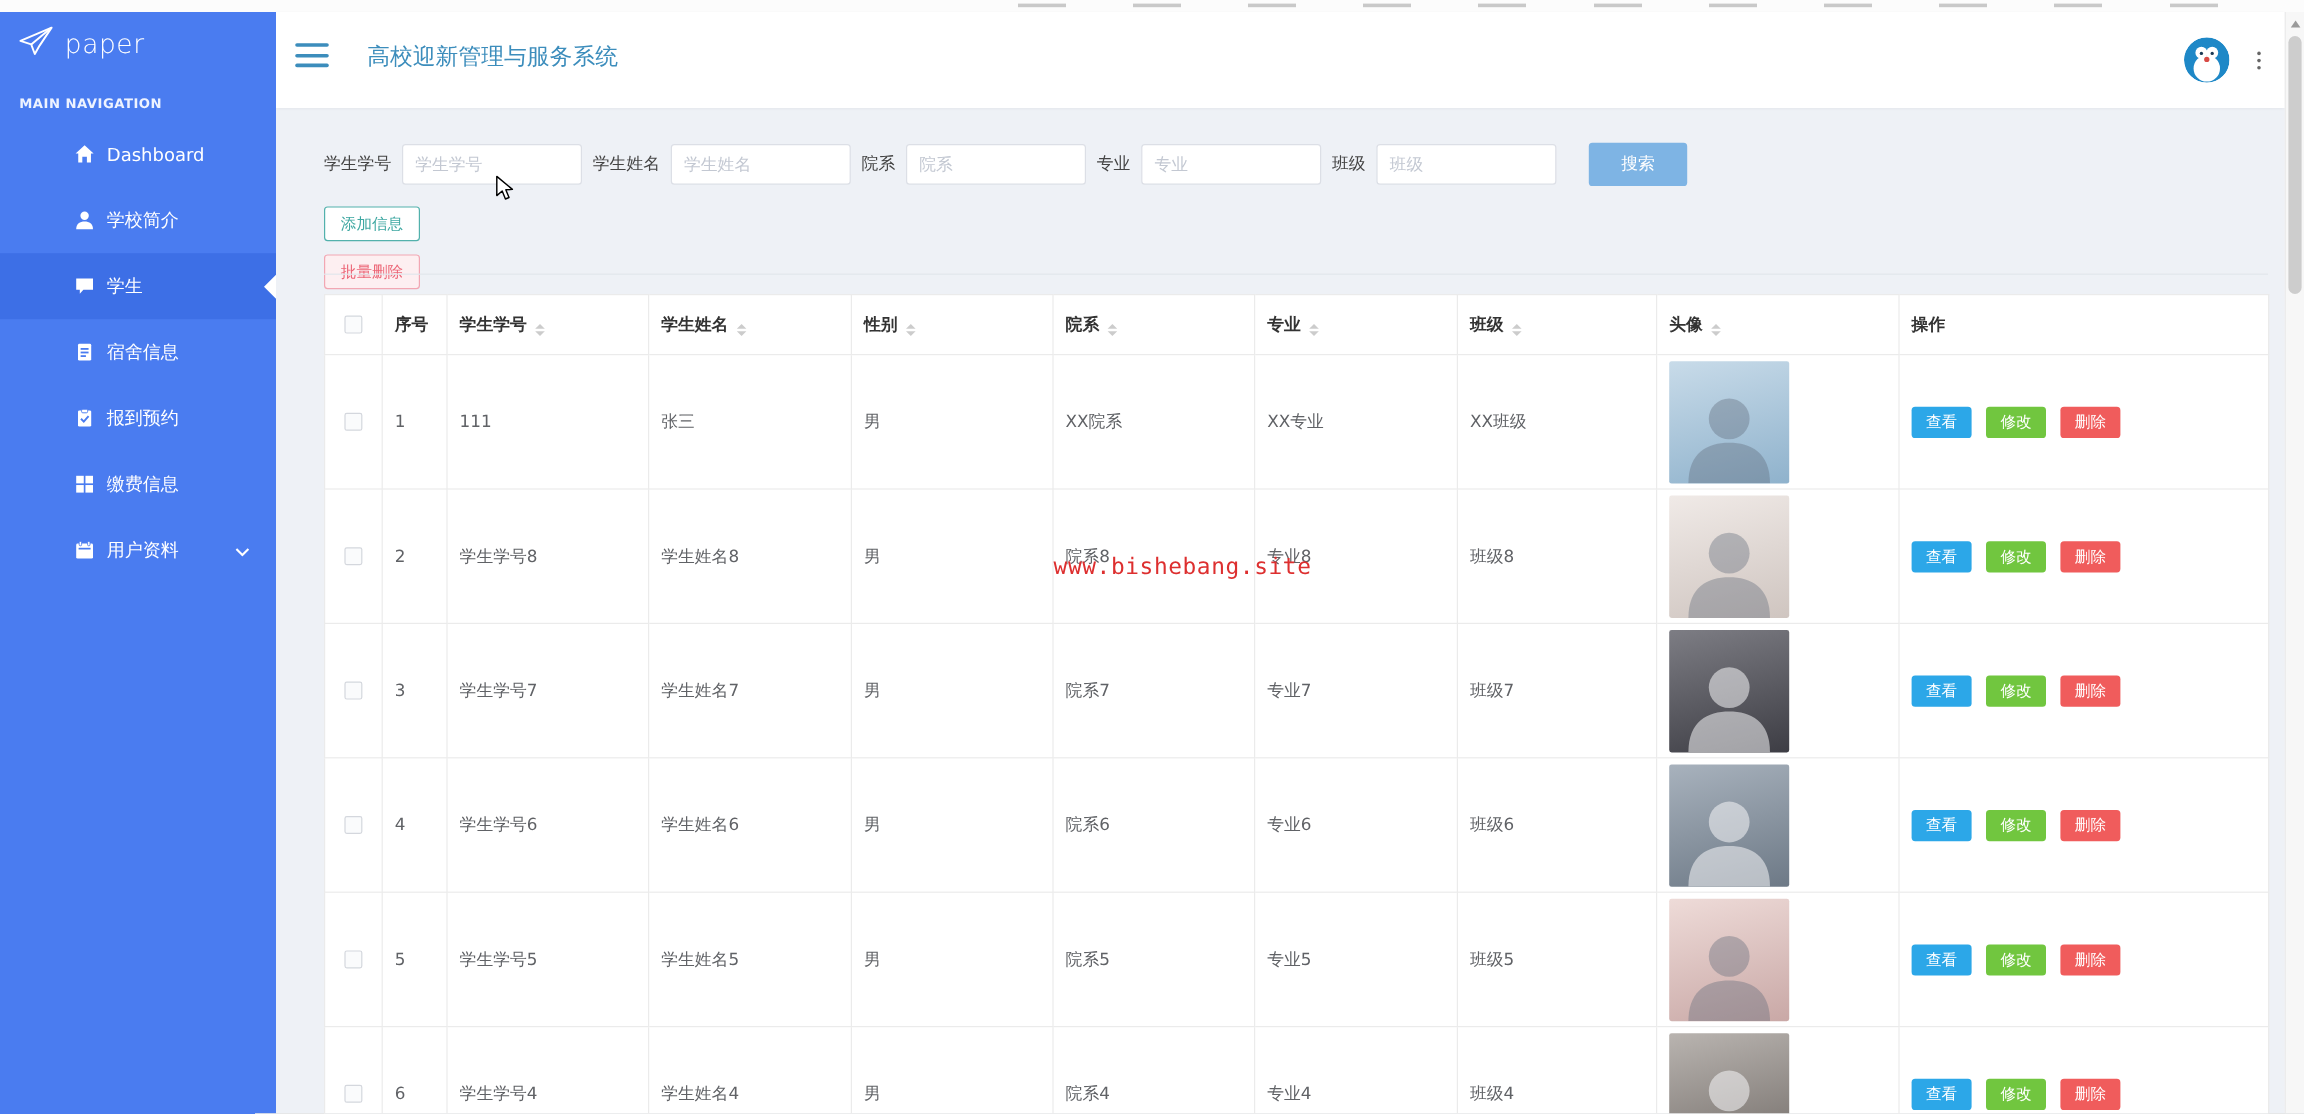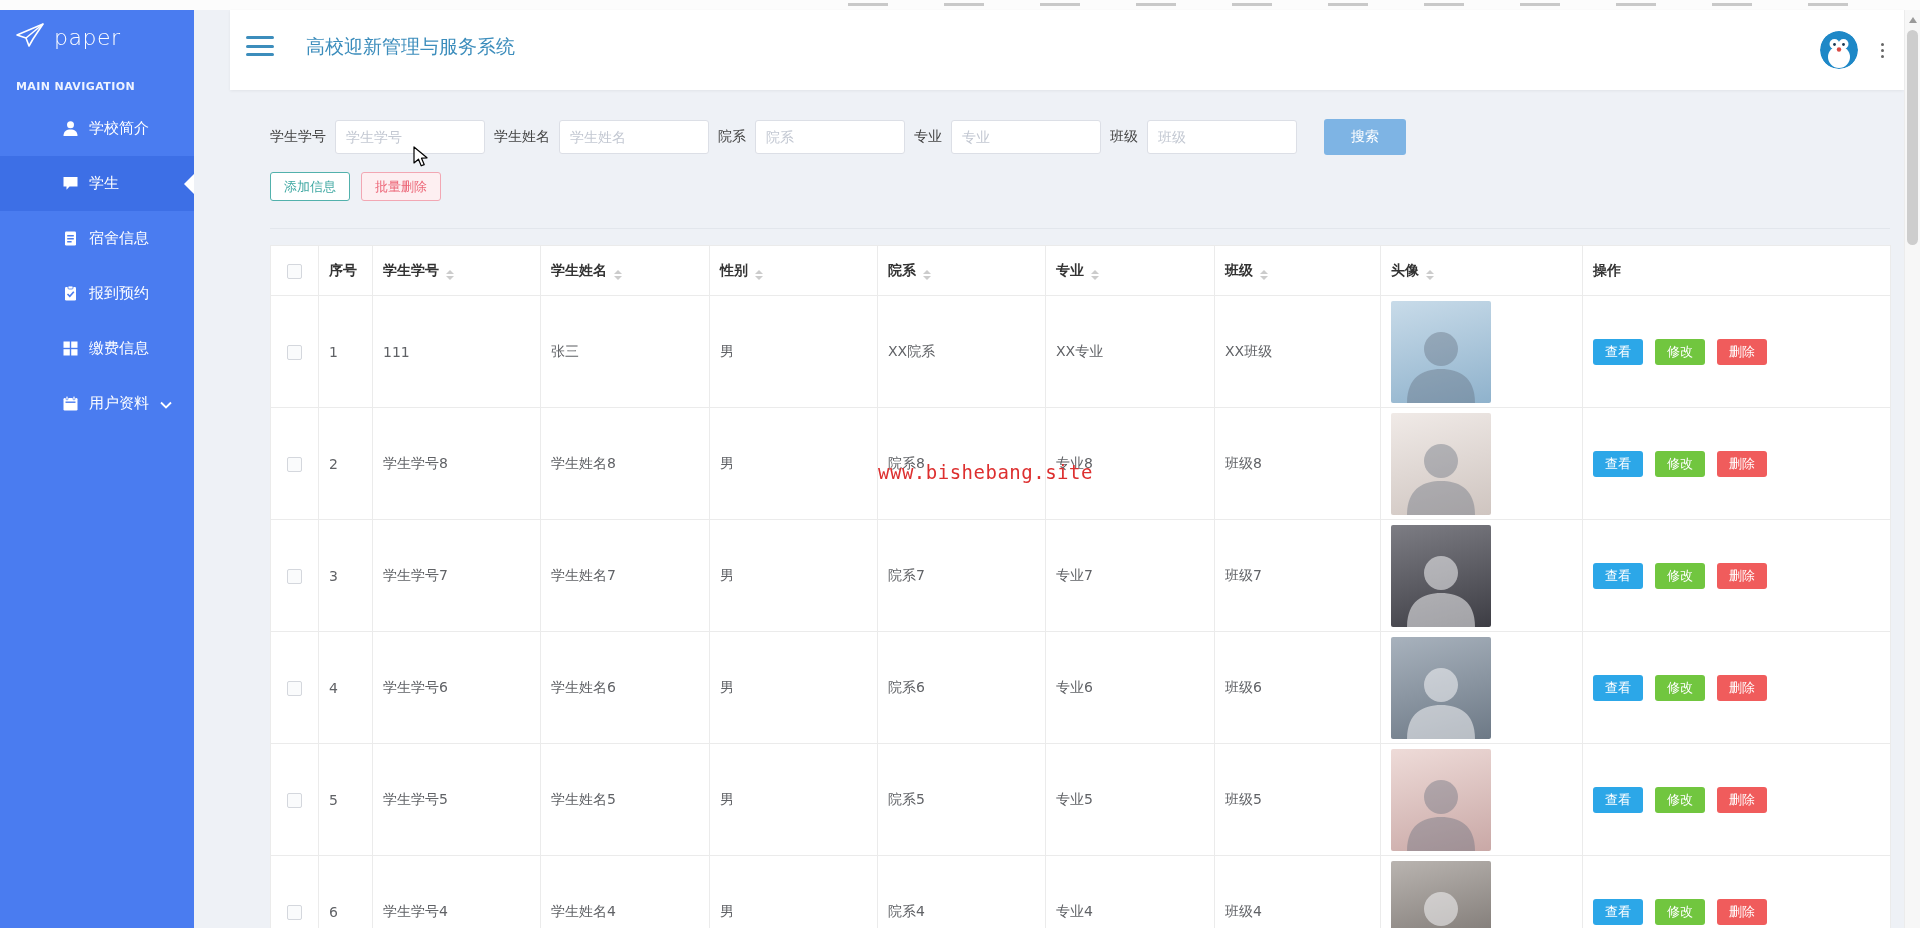--- a/index.html
+++ b/index.html
@@ -6,21 +6,21 @@
   html,body { background:#ddd; }
   .canvas {
     position:relative; width:1920px; height:928px; overflow:hidden;
     background:#eef1f6; font-family:"DejaVu Sans","Liberation Sans",sans-serif;
   }
   
   .top-strip { position:absolute; top:0; left:0; width:1920px; height:10px; background:#fcfcfc; z-index:2; }
   .top-strip .dashes { position:absolute; left:848px; top:3px; width:1044px; height:3px;
     background:repeating-linear-gradient(90deg,#c9c9c9 0 40px, transparent 40px 96px); }
   
-  .sidebar { position:absolute; left:0; top:10px; width:194px; height:918px; background:#4a7cf0; z-index:6; }
+  .sidebar { position:absolute; left:0; top:10px; width:230px; height:918px; background:#4a7cf0; z-index:6; }
   .logo { display:flex; align-items:center; gap:9px; height:54px; padding-left:15px; color:#fff;
     font-size:22px; font-weight:300; letter-spacing:.5px; }
   .nav-label { padding:16px 0 8px 16px; font-size:11px; font-weight:bold; color:#eef3ff; letter-spacing:.4px; }
   .nav-item { position:relative; height:55px; display:flex; align-items:center; gap:10px;
     padding-left:62px; color:#fff; font-size:15px; cursor:pointer; }
   .nav-item .ico { width:17px; height:17px; flex:0 0 17px; display:flex; align-items:center; justify-content:center; }
   .nav-item.active { background:#3d6fe6; }
   .nav-item.active::after { content:""; position:absolute; right:0; top:50%; transform:translateY(-50%);
     border-top:10px solid transparent; border-bottom:10px solid transparent; border-right:10px solid #fff; }
   .nav-item .chev { position:absolute; right:22px; top:50%; transform:translateY(-50%); }
@@ -45,21 +45,21 @@
   
   .content { position:absolute; left:230px; top:90px; width:1674px; height:610px; background:#eef1f6; }
   .filters { position:absolute; left:40px; top:29px; height:36px; display:flex; align-items:center; }
   .fgroup { display:flex; align-items:center; margin-right:9px; }
   .fgroup label { font-size:14px; color:#444; margin-right:9px; white-space:nowrap; }
   .fgroup input { width:150px; height:34px; border:1px solid #dcdfe6; border-radius:3px; background:#fff;
     padding:0 10px; font-size:14px; color:#333; outline:none; }
   .fgroup input::placeholder { color:#c3c8d2; }
   .search-btn { margin-left:18px; width:82px; height:36px; background:#7eb4e4; color:#fff; border:none;
     border-radius:3px; font-size:14px; cursor:pointer; }
-  .toolbar { position:absolute; left:40px; top:82px; display:flex; gap:11px; }
+  .toolbar { position:absolute; left:40px; top:82px; display:flex; gap:11px;flex-direction:column; }
   .btn-add { height:29px; padding:0 13px; background:#fff; border:1px solid #52b1ac; color:#3fa8a2;
     border-radius:3px; font-size:13px; cursor:pointer; }
   .btn-bulk { height:29px; padding:0 13px; background:#fdeff1; border:1px solid #f2a7b3; color:#ec6576;
     border-radius:3px; font-size:13px; cursor:pointer; }
   .divider { position:absolute; left:40px; top:138px; width:1620px; border-top:1px solid #e2e6ec; }
   
   .table-wrap { position:absolute; left:40px; top:155px; width:1620px; background:#fff; }
   table { width:100%; border-collapse:collapse; table-layout:fixed; }
   th,td { border:1px solid #ebebeb; padding:0 10px; text-align:left; overflow:hidden; }
   th { height:50px; font-size:14px; font-weight:bold; color:#333; background:#fff; white-space:nowrap; }
@@ -94,20 +94,28 @@
       <span class="ico">
         <svg width="30" height="26" viewBox="0 0 30 26" fill="none" stroke="#fff" stroke-width="1.6" stroke-linejoin="round">
           <path d="M28 2 L2 13 L11 16 L14 24 L18 17 L28 2 Z"></path>
           <path d="M11 16 L28 2"></path>
         </svg>
       </span>
       <span>paper</span>
     </div>
     <div class="nav-label">MAIN NAVIGATION</div>
     <nav id="nav">
+        <div class="nav-item">
+          <span class="ico">
+            <svg width="17" height="17" viewBox="0 0 17 17">
+              <path d="M8.5 1 L16 8 L13.8 8 L13.8 15.5 L10.4 15.5 L10.4 10.6 L6.6 10.6 L6.6 15.5 L3.2 15.5 L3.2 8 L1 8 Z" fill="#fff"></path>
+            </svg>
+          </span>
+          <span>Dashboard</span>
+        </div>
         <div class="nav-item">
           <span class="ico">
             <svg width="17" height="17" viewBox="0 0 17 17">
               <circle cx="8.5" cy="4.8" r="3.5" fill="#fff"></circle>
               <path d="M1.5 16 C1.5 11.4 4.6 9.6 8.5 9.6 C12.4 9.6 15.5 11.4 15.5 16 Z" fill="#fff"></path>
             </svg>
           </span>
           <span>学校简介</span>
         </div>
         <div class="nav-item active">

